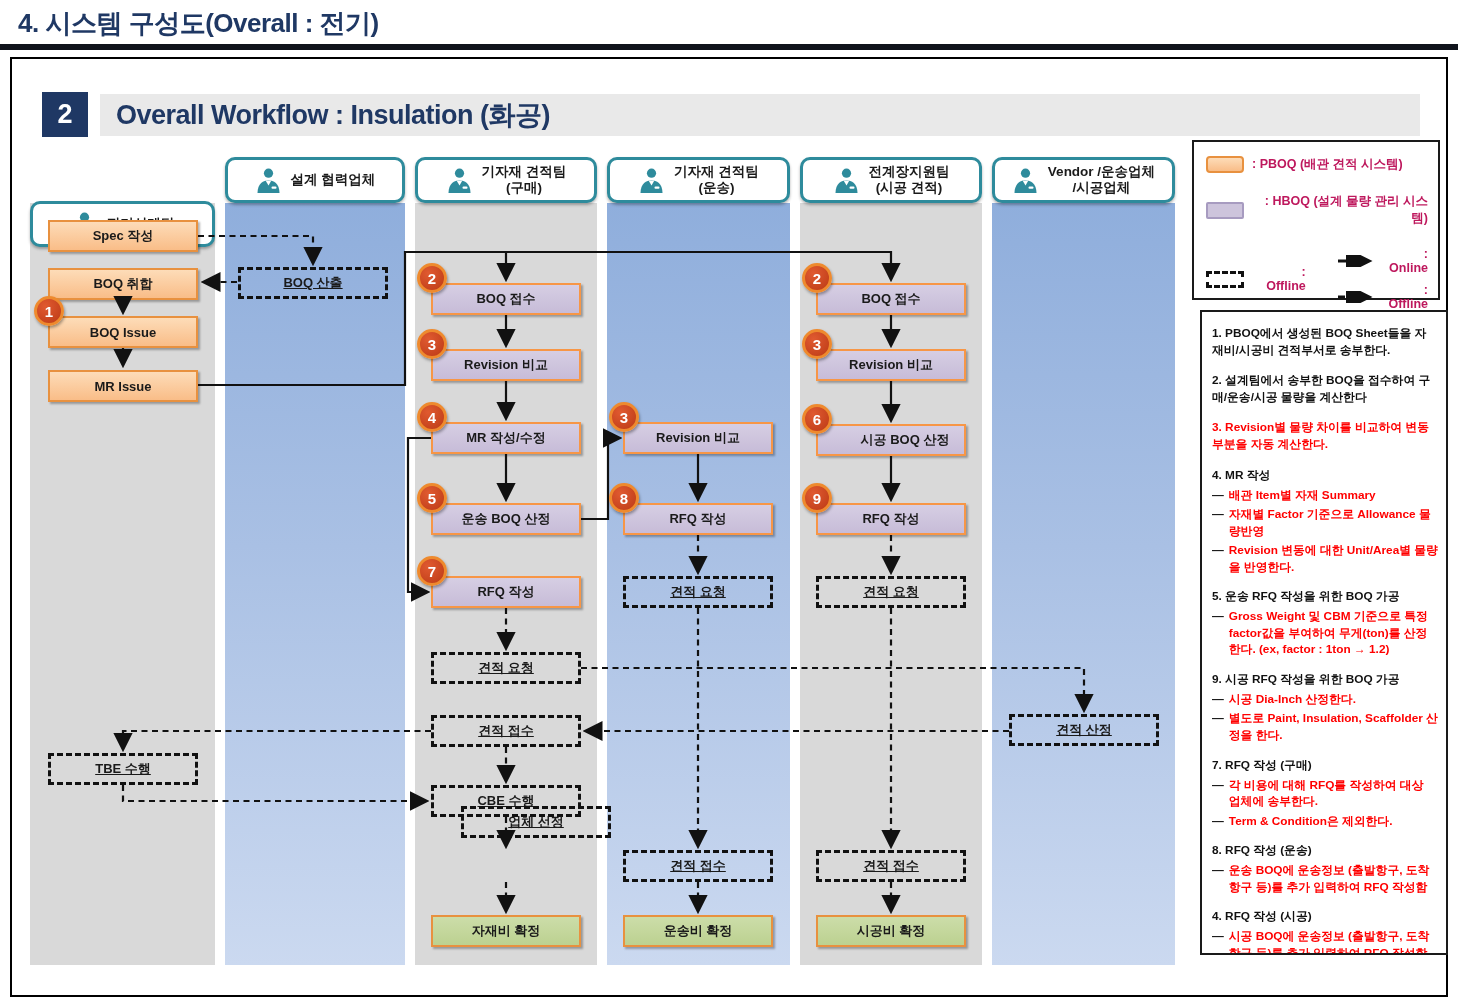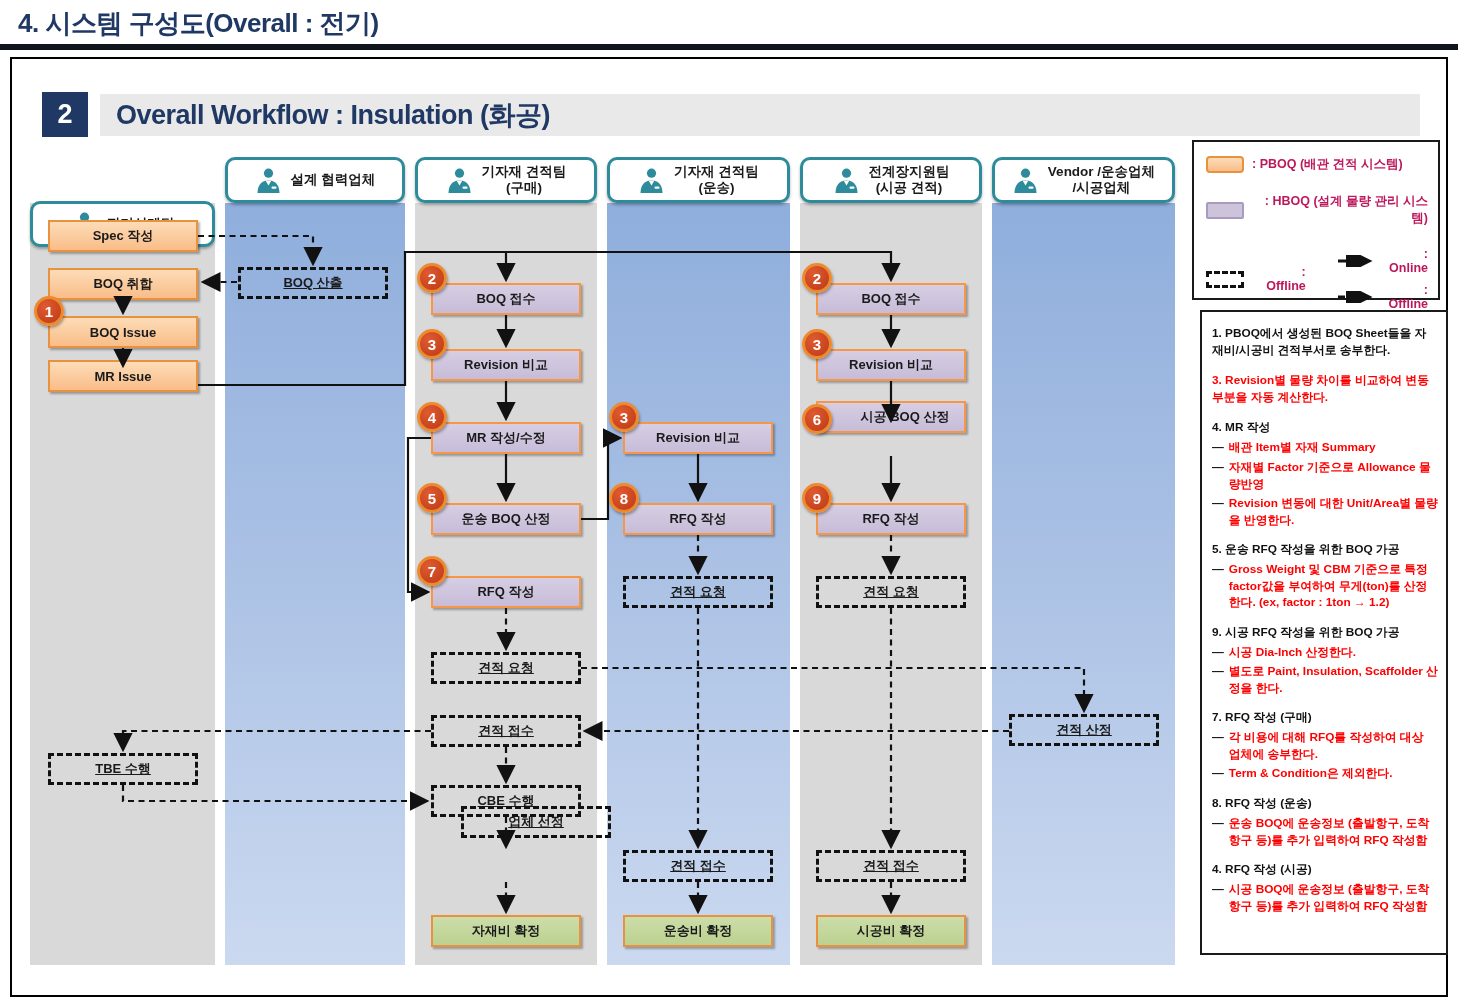--- a/index.html
+++ b/index.html
@@ -147,21 +147,21 @@
           <path d="M10.6 12.4 L13.5 17.5 L16.4 12.4 Z" fill="#fff"></path>
           <rect x="16.5" y="18.5" width="5" height="2.2" rx="1" fill="#fff"></rect>
         </svg>
         <span class="lbl">Vendor /운송업체
 /시공업체</span>
       </div>
       <div class="node pboq" style="left: 48px; top: 220px;">Spec 작성</div>
       <div class="node pboq" style="left: 48px; top: 268px;">BOQ 취합</div>
       <div class="node pboq" style="left: 48px; top: 316px;">BOQ Issue</div>
       <div class="badge" style="left: 34px; top: 296px;">1</div>
-      <div class="node pboq" style="left: 48px; top: 360px;">MR Issue</div>
+      <div class="node pboq" style="left: 48px; top: 370px;">MR Issue</div>
       <div class="node offline" style="left: 48px; top: 753px;">TBE 수행</div>
       <div class="node offline" style="left: 238px; top: 267px;">BOQ 산출</div>
       <div class="node hboq" style="left: 431px; top: 283px;">BOQ 접수</div>
       <div class="badge" style="left: 417px; top: 263px;">2</div>
       <div class="node hboq" style="left: 431px; top: 349px;">Revision 비교</div>
       <div class="badge" style="left: 417px; top: 329px;">3</div>
       <div class="node hboq" style="left: 431px; top: 422px;">MR 작성/수정</div>
       <div class="badge" style="left: 417px; top: 402px;">4</div>
       <div class="node hboq" style="left: 431px; top: 503px;">운송 BOQ 산정</div>
       <div class="badge" style="left: 417px; top: 483px;">5</div>
@@ -176,21 +176,21 @@
       <div class="badge" style="left: 609px; top: 402px;">3</div>
       <div class="node hboq" style="left: 623px; top: 503px;">RFQ 작성</div>
       <div class="badge" style="left: 609px; top: 483px;">8</div>
       <div class="node offline" style="left: 623px; top: 576px;">견적 요청</div>
       <div class="node offline" style="left: 623px; top: 850px;">견적 접수</div>
       <div class="node result" style="left: 623px; top: 915px;">운송비 확정</div>
       <div class="node hboq" style="left: 816px; top: 283px;">BOQ 접수</div>
       <div class="badge" style="left: 802px; top: 263px;">2</div>
       <div class="node hboq" style="left: 816px; top: 349px;">Revision 비교</div>
       <div class="badge" style="left: 802px; top: 329px;">3</div>
-      <div class="node hboq" style="left: 816px; top: 401px; padding-left: 28px;">시공 BOQ 산정</div>
+      <div class="node hboq" style="left: 816px; top: 424px; padding-left: 28px;">시공 BOQ 산정</div>
       <div class="badge" style="left: 802px; top: 404px;">6</div>
       <div class="node hboq" style="left: 816px; top: 503px;">RFQ 작성</div>
       <div class="badge" style="left: 802px; top: 483px;">9</div>
       <div class="node offline" style="left: 816px; top: 576px;">견적 요청</div>
       <div class="node offline" style="left: 816px; top: 850px;">견적 접수</div>
       <div class="node result" style="left: 816px; top: 915px;">시공비 확정</div>
       <div class="node offline" style="left: 1009px; top: 714px;">견적 산정</div>
     </div>
 
   <svg class="flow" width="1458" height="1007">
@@ -261,20 +261,23 @@
         </span>
       </span>
     </div>
   </div>
 
   <div class="notes" id="notes">
       <div class="note">
         <div class="head">1. PBOQ에서 생성된 BOQ Sheet들을 자재비/시공비 견적부서로 송부한다.</div>
       </div>
       <div class="note">
+        <div class="head">2. 설계팀에서 송부한 BOQ을 접수하여 구매/운송/시공 물량을 계산한다</div>
+      </div>
+      <div class="note">
         <div class="head red">3. Revision별 물량 차이를 비교하여 변동부분을 자동 계산한다.</div>
       </div>
       <div class="note">
         <div class="head">4. MR 작성</div>
         <div class="bullet">
           <span class="dash">—</span>
           <span class="btxt">배관 Item별 자재 Summary</span>
         </div>
         <div class="bullet">
           <span class="dash">—</span>

